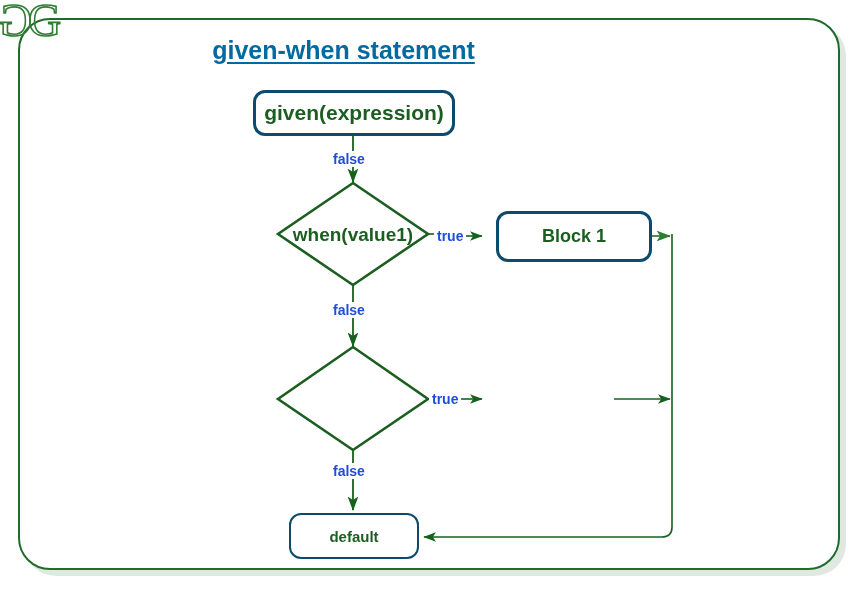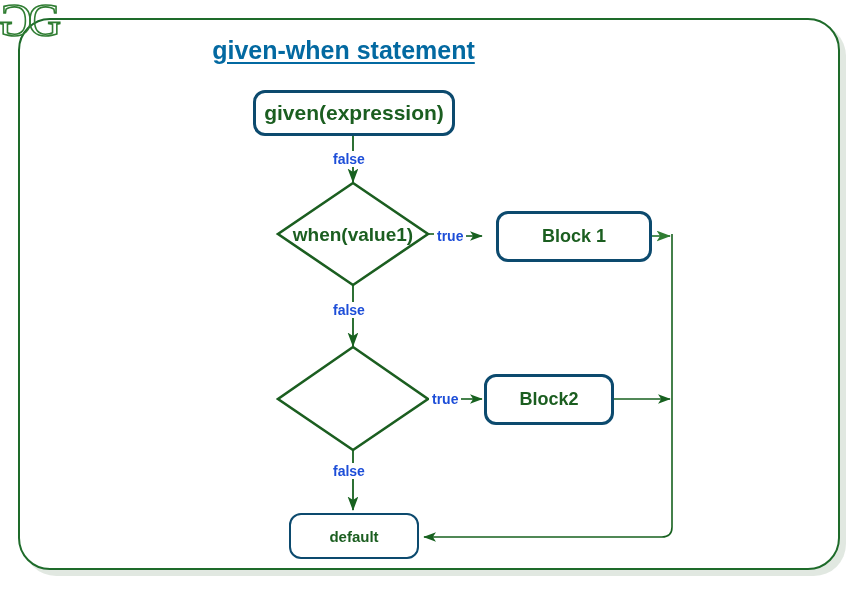--- a/index.html
+++ b/index.html
@@ -178,21 +178,20 @@
 
   <div class="title">given-when statement</div>
 
   <div class="node-box" id="node-given">given(expression)</div>
 
   <div class="diamond-label" id="label-when1">when(value1)</div>
 
   <div class="node-box" id="node-block1">Block 1</div>
 
 
-  <div class="node-box" id="node-block2">Block2</div>
 
   <div class="node-box" id="node-default">default</div>
 
   <div class="edge-label" id="label-false-1">false</div>
   <div class="edge-label" id="label-false-2">false</div>
   <div class="edge-label" id="label-false-3">false</div>
   <div class="edge-label" id="label-true-1">true</div>
   <div class="edge-label" id="label-true-2">true</div>
 
 </div>

